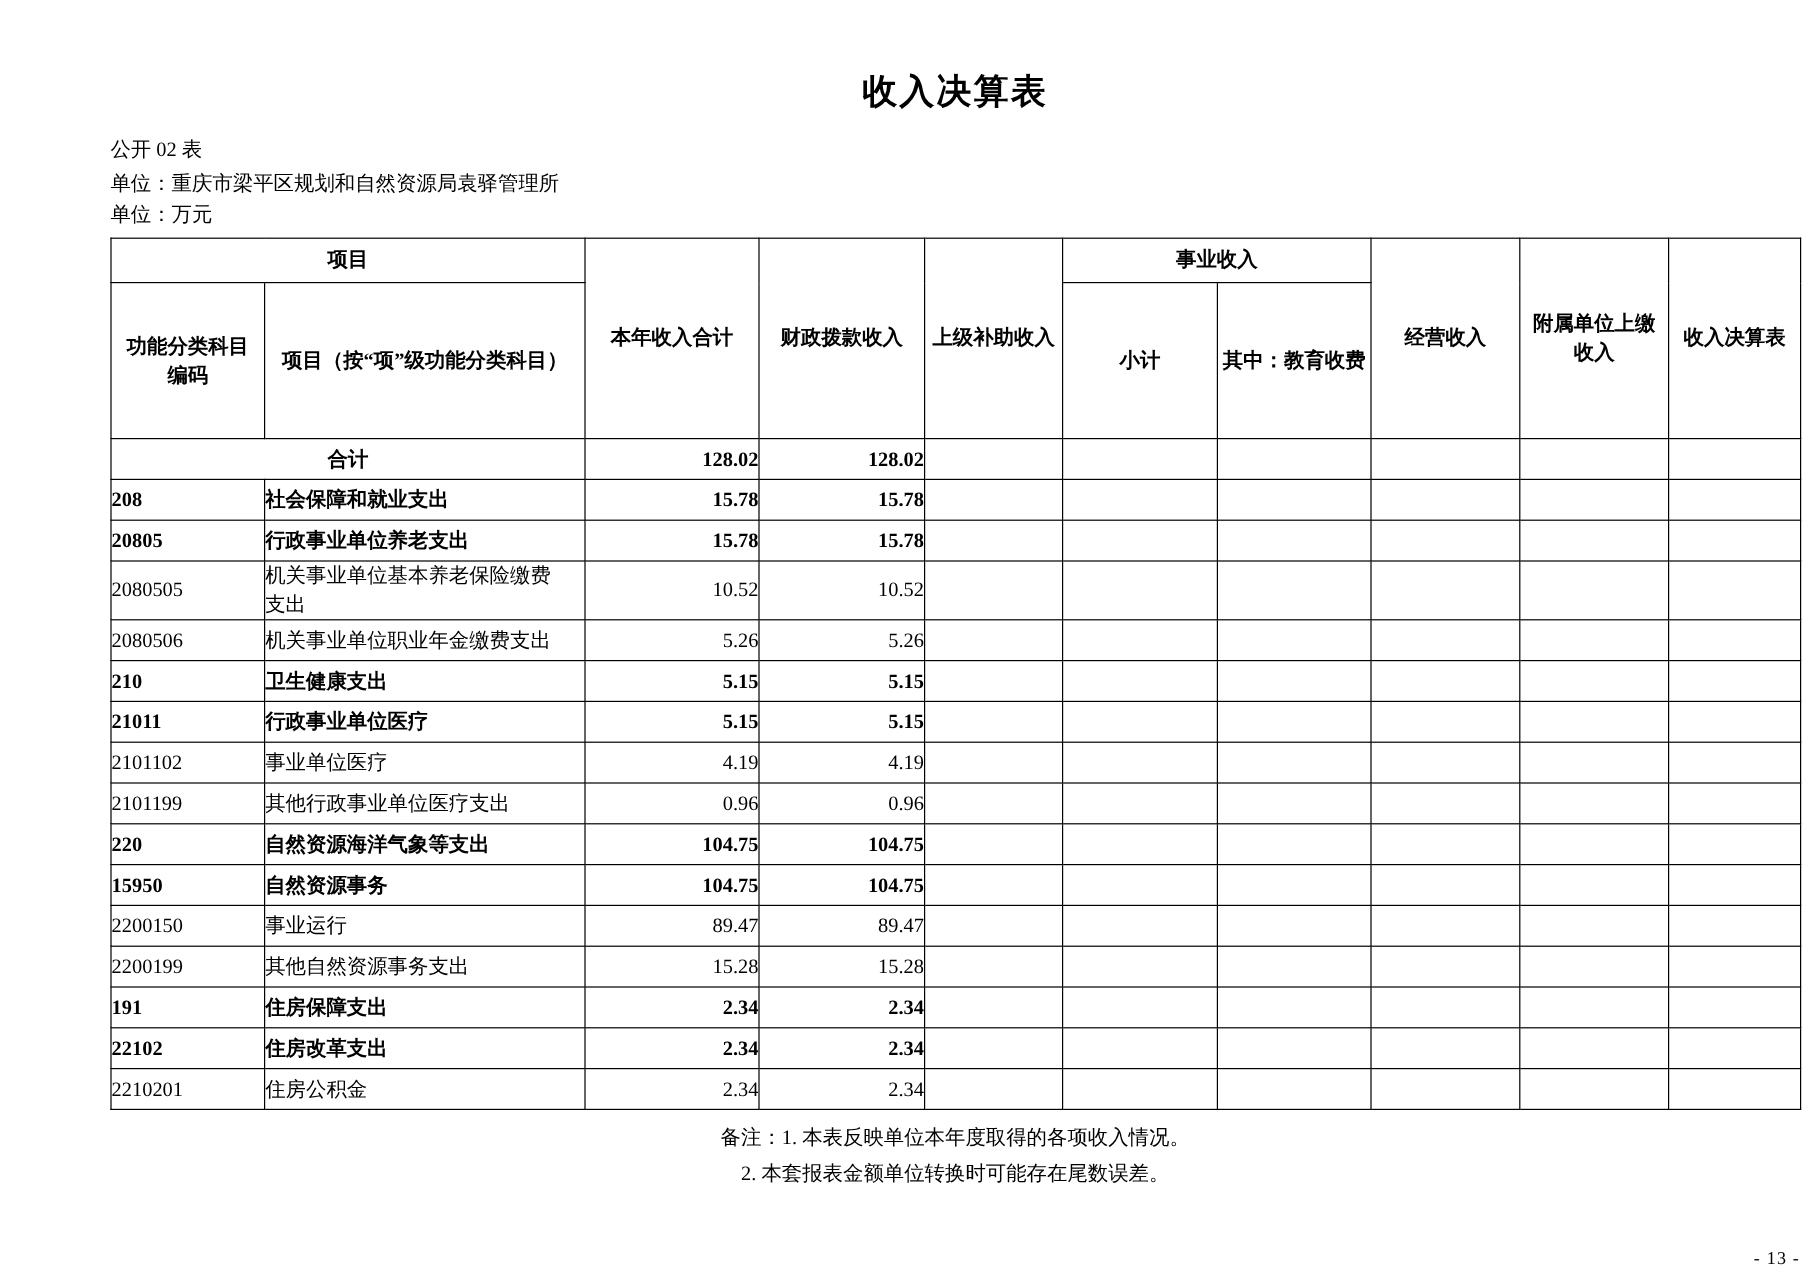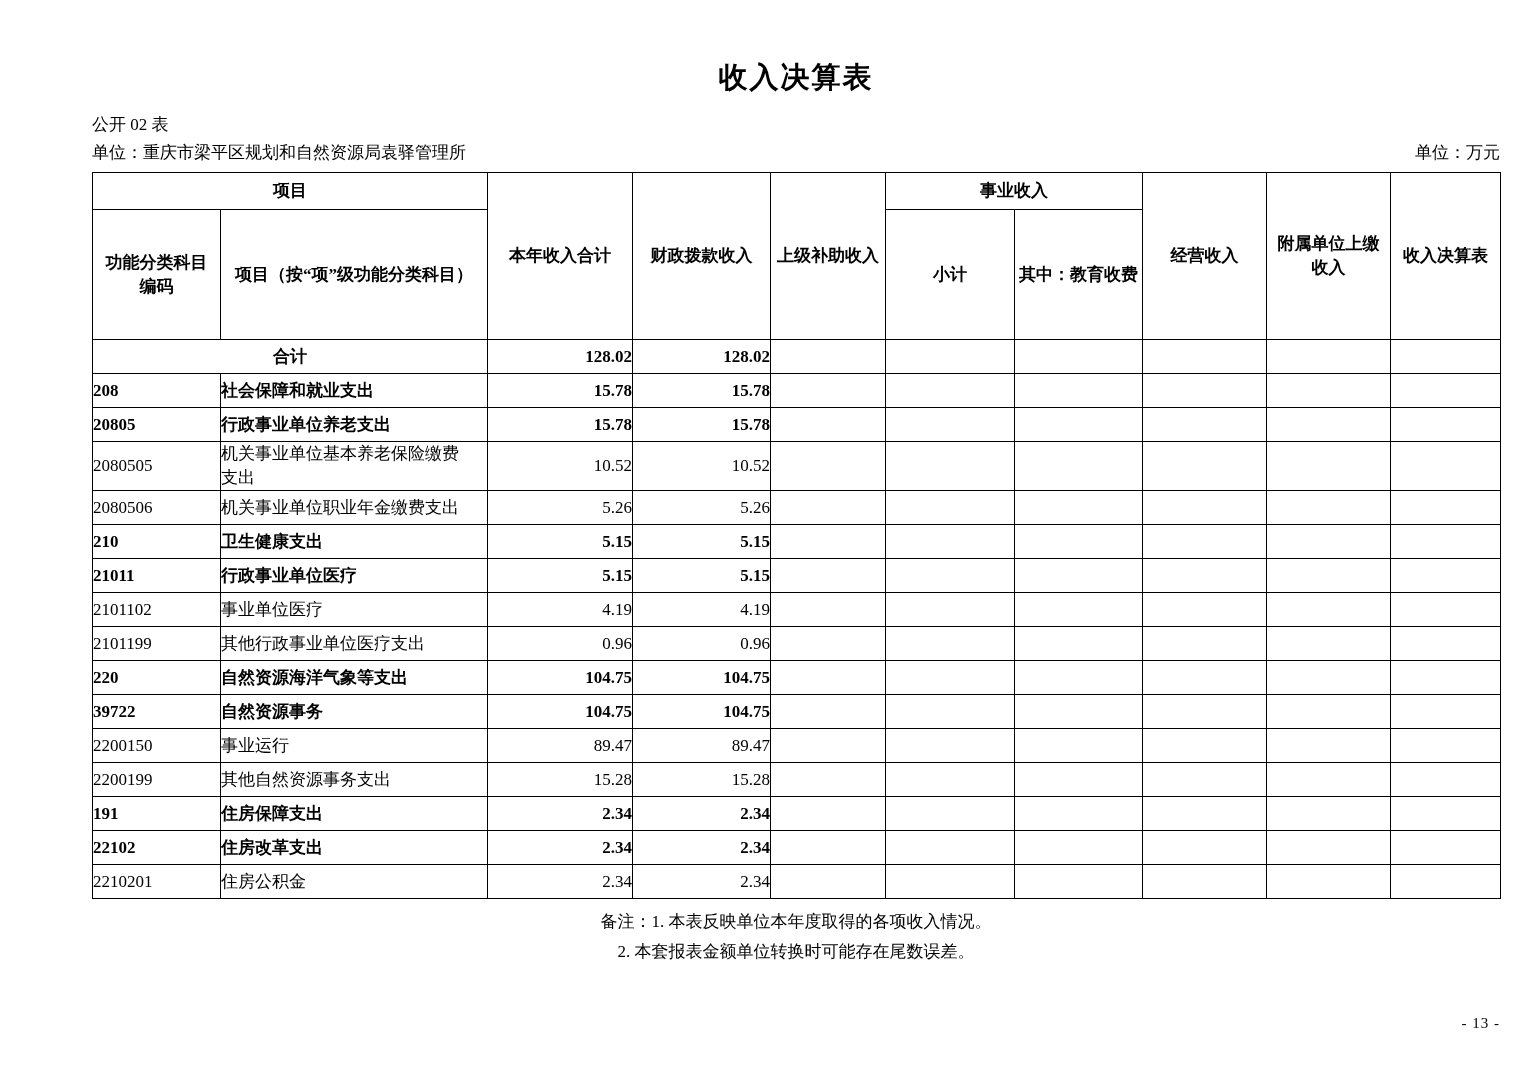--- a/index.html
+++ b/index.html
@@ -33,20 +33,21 @@
     font-size: 17px;
     line-height: 26px;
     margin-top: 14px;
   }
   .meta-row {
     display: flex;
     justify-content: space-between;
     font-size: 17px;
     line-height: 26px;
     margin-top: 2px;
+    flex-direction: column;
   }
   table.grid {
     table-layout: fixed;
     width: 1408px;
     border-collapse: collapse;
     margin-top: 6px;
   }
   table.grid th, table.grid td {
     border: 1px solid #000000;
     box-sizing: border-box;
@@ -247,21 +248,21 @@
             <td class="c-num">104.75</td>
             <td class="c-num">104.75</td>
             <td class="c-num"></td>
             <td class="c-num"></td>
             <td class="c-num"></td>
             <td class="c-num"></td>
             <td class="c-num"></td>
             <td class="c-num"></td>
           </tr>
           <tr class="bold">
-            <td class="c-code">39722</td>
+            <td class="c-code">15950</td>
             <td class="c-name">自然资源事务</td>
             <td class="c-num">104.75</td>
             <td class="c-num">104.75</td>
             <td class="c-num"></td>
             <td class="c-num"></td>
             <td class="c-num"></td>
             <td class="c-num"></td>
             <td class="c-num"></td>
             <td class="c-num"></td>
           </tr>

